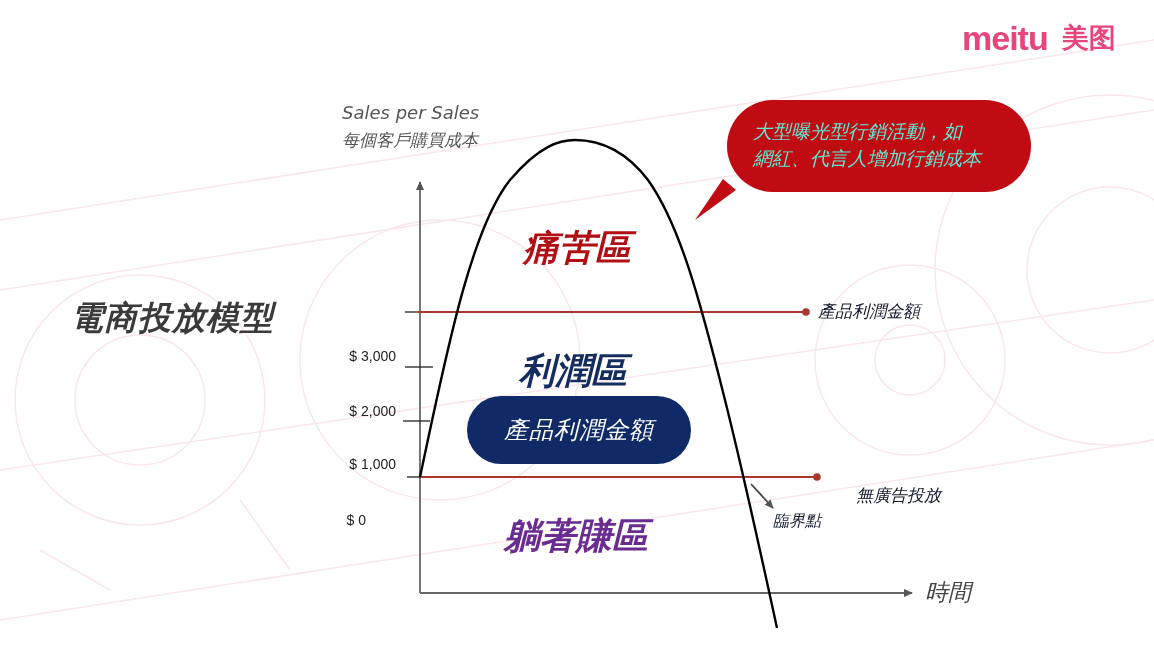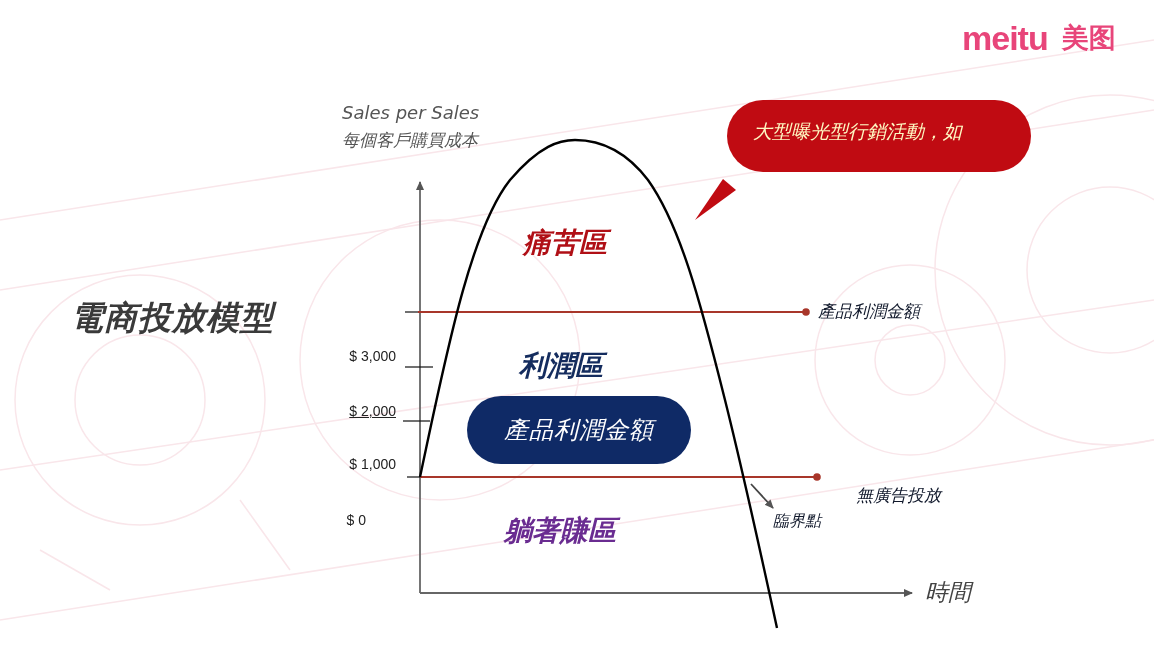--- a/index.html
+++ b/index.html
@@ -27,34 +27,34 @@
   }
   .ylabel-zh {
     position: absolute; left: 342px; top: 129px;
     font-size: 17px; font-style: italic; color: #555555;
   }
   .tick-label {
     position: absolute; font-size: 14px; color: #222222;
     font-family: "Liberation Sans", sans-serif; text-align: right; width: 70px; margin-top: 44px;
   }
   .diagram { position: absolute; left: 0; top: 0; width: 1154px; height: 646px; }
-  .zone-label { position: absolute; font-size: 28px; font-weight: bold; font-style: italic; }
+  .zone-label { position: absolute; font-size: 36px; font-weight: bold; font-style: italic; }
   .zone-pain { left: 523px; top: 224px; color: #b00f16; }
   .zone-profit { left: 519px; top: 347px; color: #142c5e; }
   .zone-lazy { left: 504px; top: 512px; color: #6a2c91; }
   .pill {
     position: absolute; left: 467px; top: 396px; width: 224px; height: 68px;
     background: #0f2a66; border-radius: 34px;
     display: flex; align-items: center; justify-content: center;
     color: #ffffff; font-size: 24px; font-style: italic; letter-spacing: 1px;
   }
   .bubble {
-    position: absolute; left: 727px; top: 100px; width: 304px; height: 72px;
+    position: absolute; left: 727px; top: 100px; width: 304px; height: 92px;
     background: #c00b12; border-radius: 46px;
-    color: #fef9c3; font-size: 19px; font-style: italic; line-height: 27px;
+    color: #5eead4; font-size: 19px; font-style: italic; line-height: 27px;
     box-sizing: border-box; padding: 18px 0 0 26px;
   }
   .side-label {
     position: absolute; font-size: 17px; font-style: italic; color: #0f172a;
   }
   .time-label {
     position: absolute; left: 925px; top: 577px;
     font-size: 23px; font-style: italic; color: #444444;
   }
 </style>
@@ -83,21 +83,21 @@
   <span class="latin">meitu</span>
   <span class="cjk">美图</span>
 </div>
 
 <div class="title">電商投放模型</div>
 
 <div class="ylabel-en">Sales per Sales</div>
 <div class="ylabel-zh">每個客戶購買成本</div>
 
 <div class="tick-label" style="left:326px; top:304px;">$ 3,000</div>
-<div class="tick-label" style="left:326px; top:359px;text-decoration:underline;">$ 2,000</div>
+<div class="tick-label" style="left:326px; top:359px;">$ 2,000</div>
 <div class="tick-label" style="left:326px; top:412px;">$ 1,000</div>
 <div class="tick-label" style="left:296px; top:468px;">$ 0</div>
 
 <svg class="diagram" viewBox="0 0 1154 646">
   <defs>
     <marker id="arrowGray" markerWidth="10" markerHeight="10" refX="8" refY="5" orient="auto" markerUnits="userSpaceOnUse">
       <path d="M0,1 L9,5 L0,9 Z" fill="#555555"></path>
     </marker>
   </defs>
 
@@ -127,19 +127,20 @@
 <div class="zone-label zone-pain">痛苦區</div>
 <div class="zone-label zone-profit">利潤區</div>
 <div class="zone-label zone-lazy">躺著賺區</div>
 
 <div class="pill">
   <span>產品利潤金額</span>
 </div>
 
 <div class="bubble">
   <div>大型曝光型行銷活動，如</div>
+  <div>網紅、代言人增加行銷成本</div>
 </div>
 
 <div class="side-label" style="left:818px; top:300px;">產品利潤金額</div>
 <div class="side-label" style="left:828px; top:484px;margin-left:28px;">無廣告投放</div>
 <div class="side-label" style="left:773px; top:511px; font-size:16px;">臨界點</div>
 
 <div class="time-label">時間</div>
 
 </body></html>

